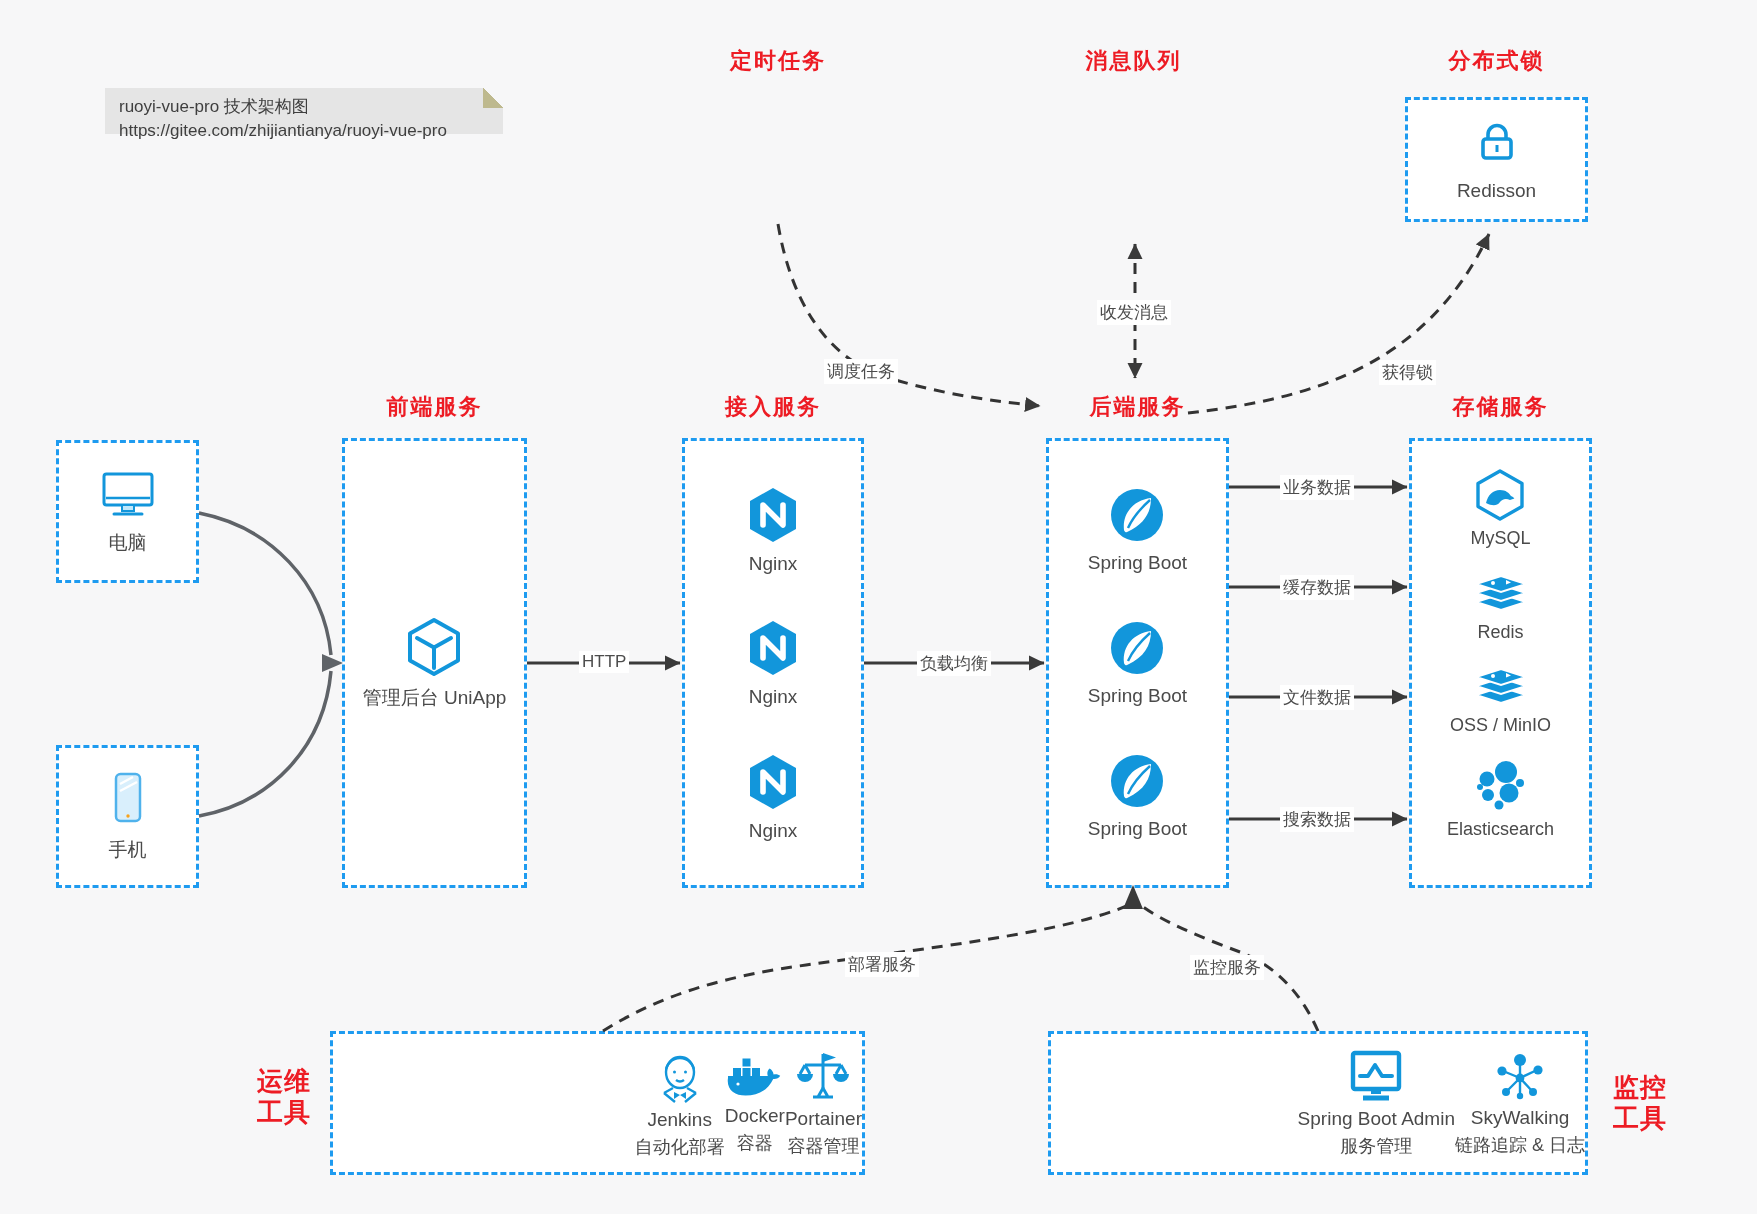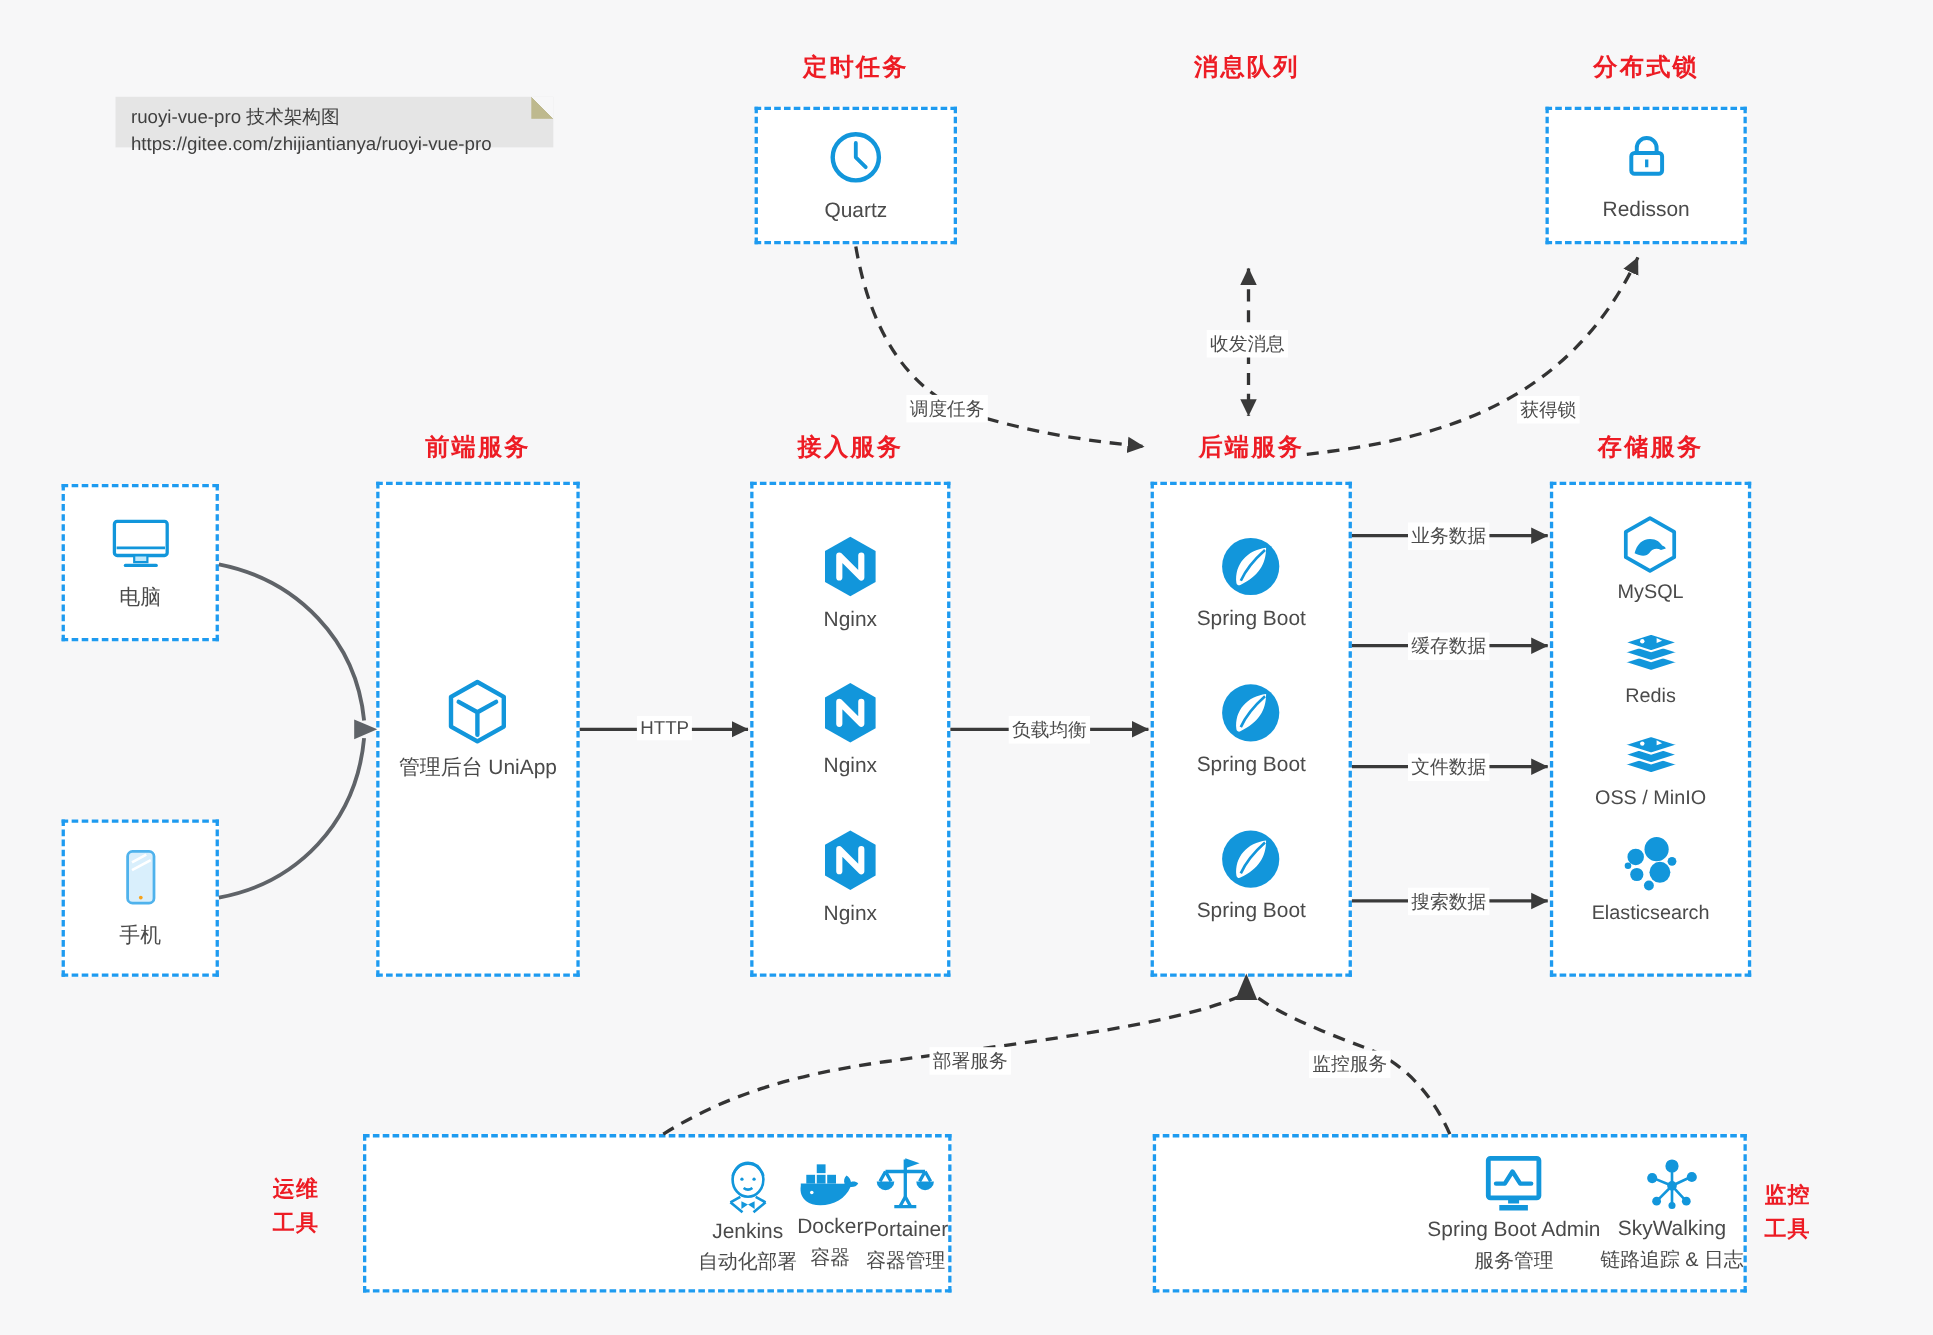--- a/index.html
+++ b/index.html
@@ -10,21 +10,21 @@
   .box { position:absolute; z-index:1; background:#fff; border:3px dashed #1e9bf0; display:flex; flex-direction:column; align-items:center; }
   .vbox { justify-content:space-evenly; }
   .cbox { justify-content:center; gap:11px; }
   .hbox { flex-direction:row; justify-content:flex-end; align-items:center; }
   .storage { padding:4px 0 22px; }
   .node { display:flex; flex-direction:column; align-items:center; gap:8px; }
   .itemlbl { font-size:19px; color:#4a4a4a; white-space:nowrap; }
   .storage .node { gap:6px;text-align:right; }
   .storage .itemlbl { font-size:18px; }
   .gtitle { position:absolute; z-index:1; color:#ed1c24; font-size:22px; font-weight:700; letter-spacing:2px; text-align:center; white-space:nowrap; }
-  .side-title { position:absolute; z-index:1; color:#ed1c24; font-size:20px; font-weight:700; line-height:31px; text-align:left; letter-spacing:1px; }
+  .side-title { position:absolute; z-index:1; color:#ed1c24; font-size:26px; font-weight:700; line-height:31px; text-align:center; letter-spacing:1px; }
   .edge-label { position:absolute; z-index:3; background:#fff; font-size:17px; color:#4c4c4c; padding:1px 3px; white-space:nowrap; }
   .tool { display:flex; flex-direction:column; align-items:center; gap:4px; text-align:center; }
   .tool .name { font-size:19px; }
   .tool .desc { font-size:18px; }
   .note { position:absolute; left:57px; top:88px; width:398px; height:46px; z-index:1; background:#e5e5e5; font-size:17px; line-height:24px; color:#3f3f3f; padding:7px 0 0 14px;margin-left:48px; }
   .fold { position:absolute; top:0; right:0; width:20px; height:20px; background:linear-gradient(to bottom left, #f7f7f8 50%, #beb98e 50%); }
   .icon { display:flex; align-items:center; justify-content:center; }
   .sl { stroke:#3a3a3a; stroke-width:3; fill:none; }
   .dl { stroke:#333; stroke-width:3; fill:none; stroke-dasharray:11 8; }
   .cl { stroke:#5f6368; stroke-width:3.5; fill:none; }
@@ -64,29 +64,20 @@
   </div>
 
   <div class="gtitle" style="left:686px;top:46px;width:184px;">定时任务</div>
   <div class="gtitle" style="left:1042px;top:46px;width:183px;">消息队列</div>
   <div class="gtitle" style="left:1405px;top:46px;width:183px;">分布式锁</div>
   <div class="gtitle" style="left:342px;top:392px;width:185px;">前端服务</div>
   <div class="gtitle" style="left:682px;top:392px;width:182px;">接入服务</div>
   <div class="gtitle" style="left:1046px;top:392px;width:183px;">后端服务</div>
   <div class="gtitle" style="left:1409px;top:392px;width:183px;">存储服务</div>
 
-  <div class="box cbox" style="left:686px;top:97px;width:184px;height:125px;">
-    <span class="icon">
-      <svg width="54" height="54" viewBox="0 0 54 54">
-          <circle cx="27" cy="27" r="21" fill="none" stroke="#1296db" stroke-width="4"></circle>
-          <path d="M27 14 V27 L36 36" fill="none" stroke="#1296db" stroke-width="3.5" stroke-linecap="round" stroke-linejoin="round"></path>
-        </svg>
-    </span>
-    <span class="itemlbl">Quartz</span>
-  </div>
 
 
   <div class="box cbox" style="left:1405px;top:97px;width:183px;height:125px;">
     <span class="icon">
       <svg width="52" height="52" viewBox="0 0 52 52">
           <path d="M17 22 v-4.5 a9 9 0 0 1 18 0 V22" fill="none" stroke="#1296db" stroke-width="3.6"></path>
           <rect x="12" y="22" width="28" height="19" rx="3" fill="none" stroke="#1296db" stroke-width="3.6"></rect>
           <path d="M26 28 v7" stroke="#1296db" stroke-width="3"></path>
         </svg>
     </span>

